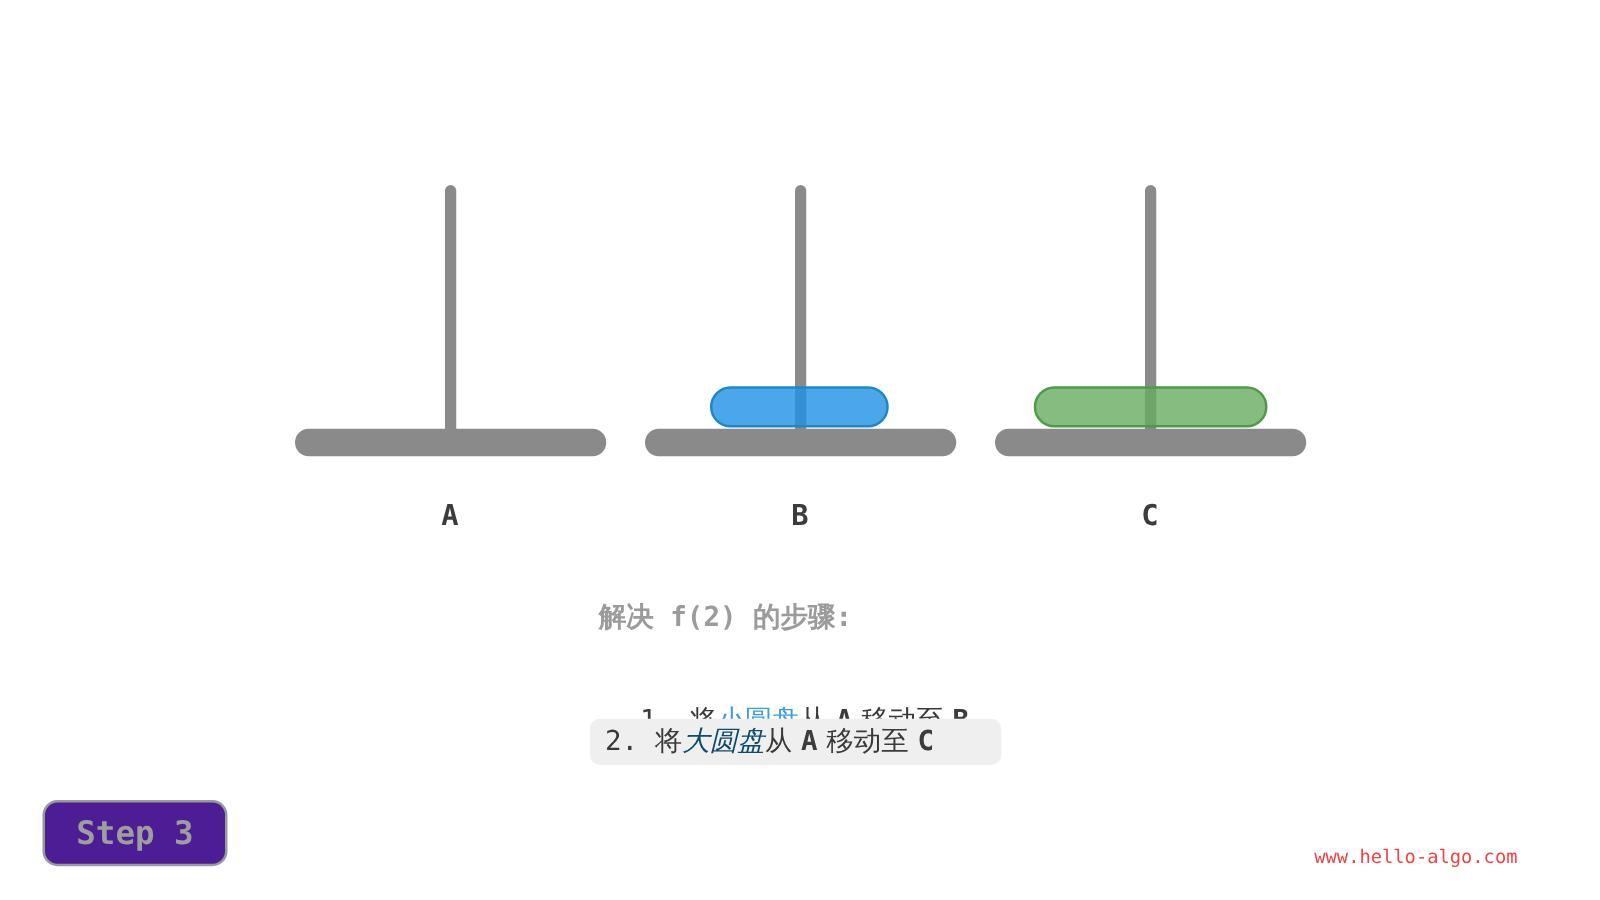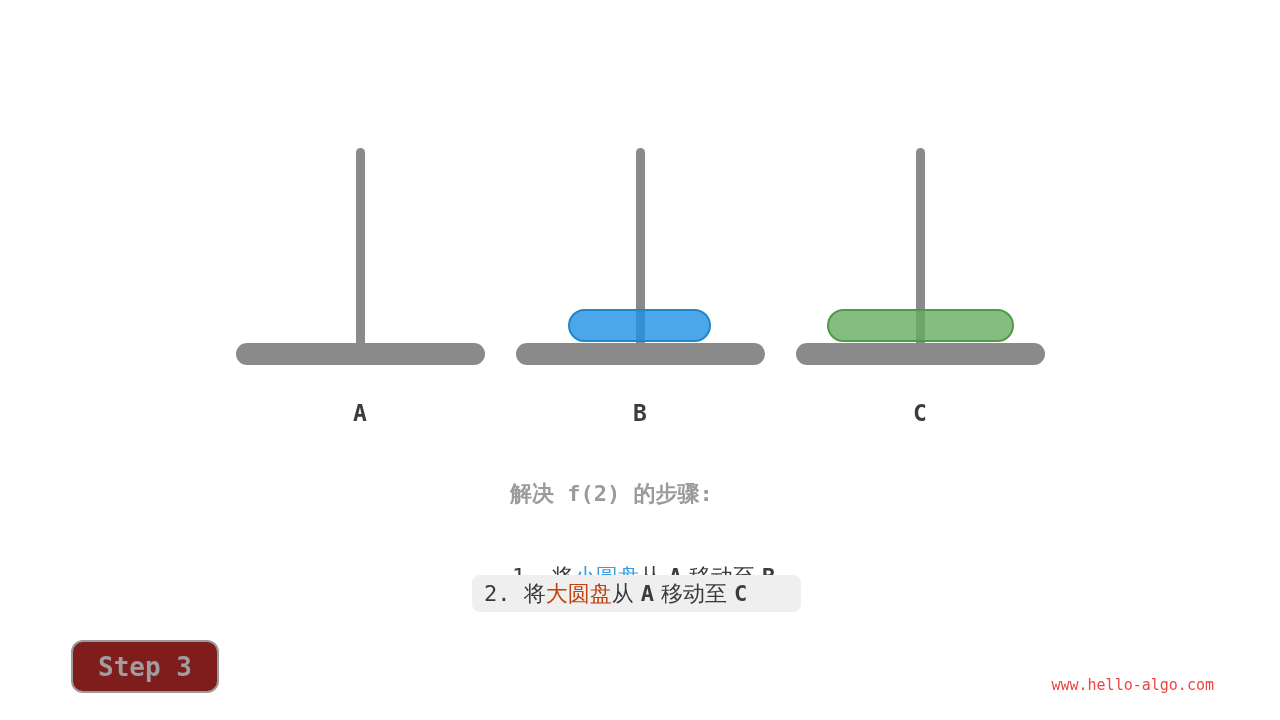--- a/index.html
+++ b/index.html
@@ -29,48 +29,48 @@
   .disk-small{
     left:568px;width:143px;
     background:rgba(30,145,229,0.8);border:2px solid #2186c8;
   }
   .disk-large{
     left:827px;width:187px;
     background:rgba(102,172,97,0.8);border:2px solid #4f9a49;
   }
   
   .caption-title{
-    position:absolute;left:510px;top:479px;
+    position:absolute;left:479px;top:479px;
     font-family:"DejaVu Sans Mono","DejaVu Sans",monospace;
     font-weight:bold;font-size:22px;color:#9b9b9b;white-space:pre;
   }
   .step-line{
     position:absolute;font-size:22px;color:#3a3a3a;white-space:pre;
     line-height:28px;
   }
   .step-line-1{left:484px;top:535px;}
   .step-line-2{
     left:472px;top:575px;width:329px;height:37px;
     background:#efefef;border-radius:8px;
     display:flex;align-items:center;padding-left:12px;box-sizing:border-box;
   }
   .t-num{font-family:"DejaVu Sans Mono",monospace;}
   .t-cn{font-family:"DejaVu Sans",sans-serif;}
   .t-disk-small{color:#3b9dde;}
-  .t-disk-large{color:#c2410c;}
+  .t-disk-large{color:#0c4a6e;font-style:italic;}
   .t-letter{
     font-family:"DejaVu Sans Mono",monospace;font-weight:bold;color:#3c3c3c;
   }
   
   .step-badge{
     position:absolute;left:34px;top:640px;width:148px;height:53px;
-    background:#7f1d1d;border:2px solid #9a9a9a;border-radius:12px;
+    background:#4c1d95;border:2px solid #9a9a9a;border-radius:12px;
     box-sizing:border-box;display:flex;align-items:center;justify-content:center;
     font-family:"DejaVu Sans Mono",monospace;font-weight:bold;
-    font-size:26px;color:#9e9e9e;white-space:pre;margin-left:37px;
+    font-size:26px;color:#9e9e9e;white-space:pre;
   }
   
   .watermark{
     position:absolute;right:66px;top:676px;
     font-family:"DejaVu Sans Mono",monospace;font-size:15px;color:#ef4444;
   }
 </style>
 </head>
 <body>
 

